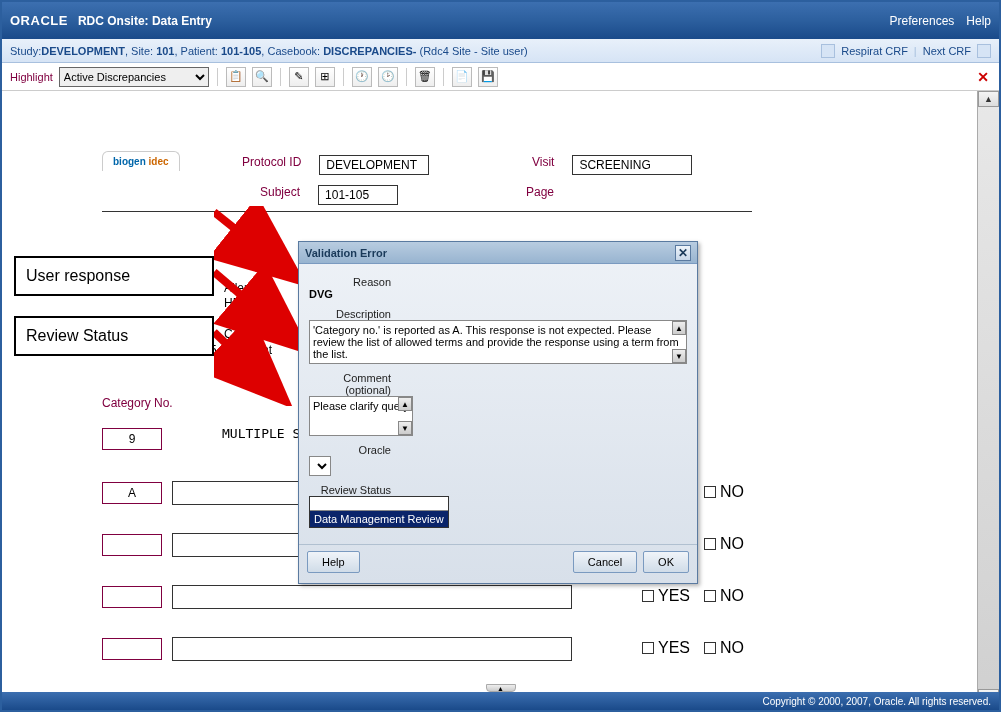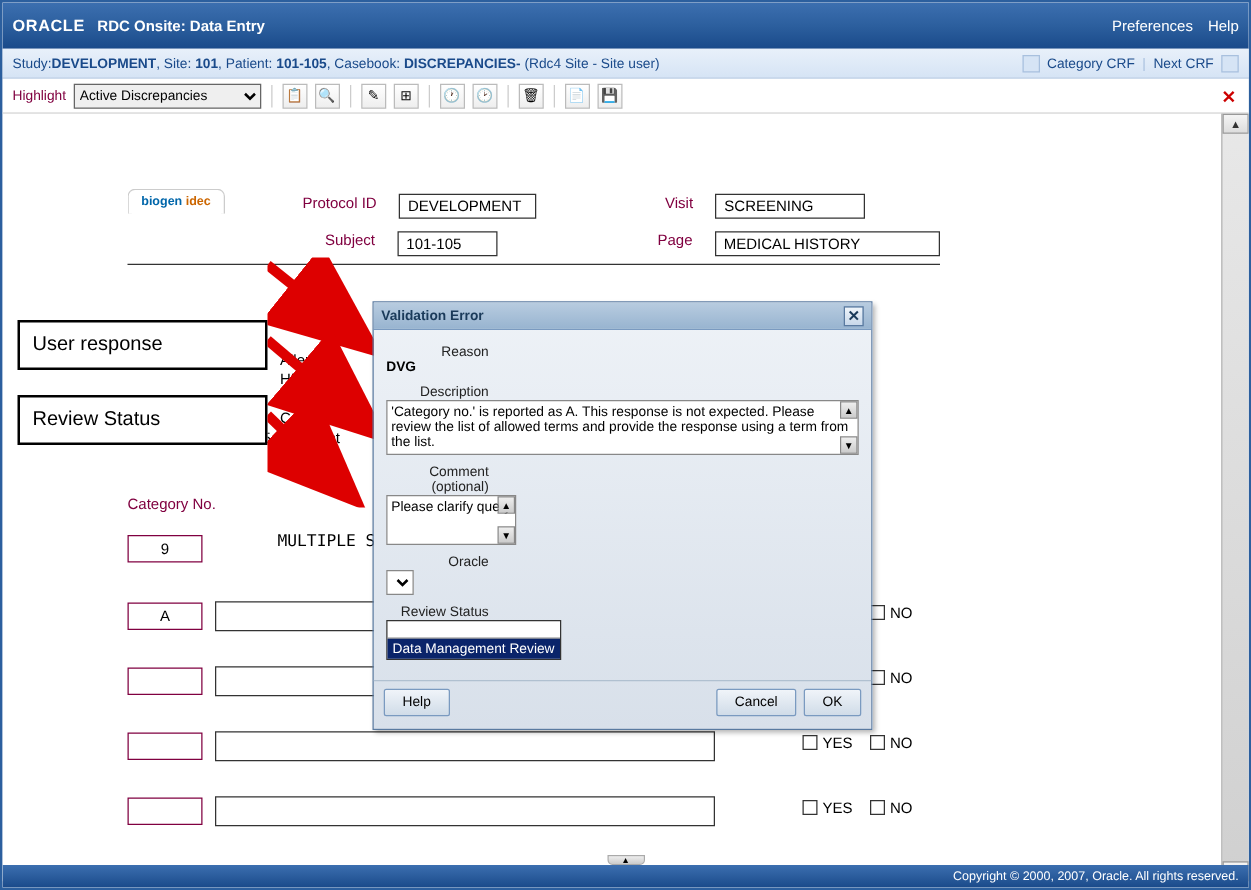--- a/index.html
+++ b/index.html
@@ -28,21 +28,21 @@
 .scroll-arrow.up { top: 0; }
 .scroll-arrow.down { bottom: 0; }
 .biogen-tab { display: inline-block; border: 1px solid #ccc; border-bottom: none; padding: 4px 10px; background: #fff; color: #0066aa; font-weight: bold; font-size: 10px; border-radius: 6px 6px 0 0; }
 .biogen-tab .idec { color: #cc6600; }
 .field-row { position: absolute; display: flex; align-items: flex-start; gap: 18px; }
 .field-label { color: #800040; font-size: 12px; }
 .field-box { border: 1px solid #333; height: 20px; padding: 2px 6px; font-size: 12px; display: flex; align-items: center; background: #fff; }
 .hrule { position: absolute; left: 100px; width: 650px; height: 0; border-top: 1px solid #333; }
 .cat-input { border: 1px solid #800040; width: 60px; height: 22px; text-align: center; font-size: 12px; background: #fff; }
 .wide-box { border: 1px solid #333; height: 24px; background: #fff; }
-.yes-no { display: inline-flex; align-items: center; gap: 4px; font-size: 12px; }
+.yes-no { display: inline-flex; align-items: center; gap: 4px; font-size: 16px; }
 .chk { width: 12px; height: 12px; border: 1px solid #333; background: #fff; }
 .annotation-box { position: absolute; border: 2px solid #000; background: #fff; padding: 9px 10px; font-family: Arial, sans-serif; font-size: 16px; }
 .dialog { position: absolute; left: 296px; top: 150px; width: 400px; background: linear-gradient(to bottom, #eef2f7, #d8e0ea); border: 1px solid #5a7aa0; box-shadow: 2px 2px 4px rgba(0,0,0,0.3); }
 .dialog-title { height: 22px; background: linear-gradient(to bottom, #b8cce0, #98b4d0); display: flex; align-items: center; padding: 0 6px; font-weight: bold; font-size: 11px; color: #1a3a5a; border-bottom: 1px solid #7a9ac0; }
 .dialog-close { margin-left: auto; width: 16px; height: 16px; background: linear-gradient(#eef4fa,#c8d8ea); border: 1px solid #5a7aa0; color: #1a3a5a; display: flex; align-items: center; justify-content: center; font-weight: bold; cursor: pointer; font-size: 12px; }
 .dialog-body { padding: 10px; font-size: 11px; }
 .dlg-row { display: flex; align-items: flex-start; margin-bottom: 6px; flex-direction: column; }
 .dlg-label { width: 90px; text-align: right; padding-right: 8px; color: #222; padding-top: 2px; }
 .dlg-val { flex: 1; }
 .dlg-textarea { width: 100%; height: 44px; border: 1px solid #888; background: #fff; padding: 3px; font-size: 11px; font-family: Tahoma, Arial; resize: none; position: relative; }
@@ -79,21 +79,21 @@
     <span class="bold">DEVELOPMENT</span>,&nbsp;
     <span>Site:</span>&nbsp;
     <span class="bold">101</span>,&nbsp;
     <span>Patient:</span>&nbsp;
     <span class="bold">101-105</span>,&nbsp;
     <span>Casebook:</span>&nbsp;
     <span class="bold">DISCREPANCIES-</span>&nbsp;
     <span>(Rdc4 Site - Site user)</span>
     <div class="studybar-right">
       <div class="nav-icon"></div>
-      <span class="nav-link">Category CRF</span>
+      <span class="nav-link">Respirat CRF</span>
       <span style="color:#a8c0de">|</span>
       <span class="nav-link">Next CRF</span>
       <div class="nav-icon"></div>
     </div>
   </div>
 
   <div class="toolbar">
     <span class="highlight-label">Highlight</span>
     <select class="highlight-select">
       <option>Active Discrepancies</option>
@@ -131,21 +131,20 @@
       <div class="field-row" style="left:530px; top:64px;">
         <span class="field-label">Visit</span>
         <span class="field-box" style="width:120px">SCREENING</span>
       </div>
       <div class="field-row" style="left:258px; top:94px;">
         <span class="field-label">Subject</span>
         <span class="field-box" style="width:80px">101-105</span>
       </div>
       <div class="field-row" style="left:524px; top:94px;">
         <span class="field-label">Page</span>
-        <span class="field-box" style="width:180px">MEDICAL HISTORY</span>
       </div>
       <div class="hrule" style="top:120px;"></div>
 
       <div class="partial-text" style="left:222px; top:190px;">Allergy</div>
       <div class="partial-text" style="left:222px; top:205px;">HEENT</div>
       <div class="partial-text" style="left:222px; top:220px;">Respirat</div>
       <div class="partial-text" style="left:222px; top:236px;">Cardiova</div>
       <div class="partial-text" style="left:208px; top:252px;">5. Gastroint</div>
 
       <div class="partial-text" style="left:100px; top:305px; color:#800040;">Category No.</div>

